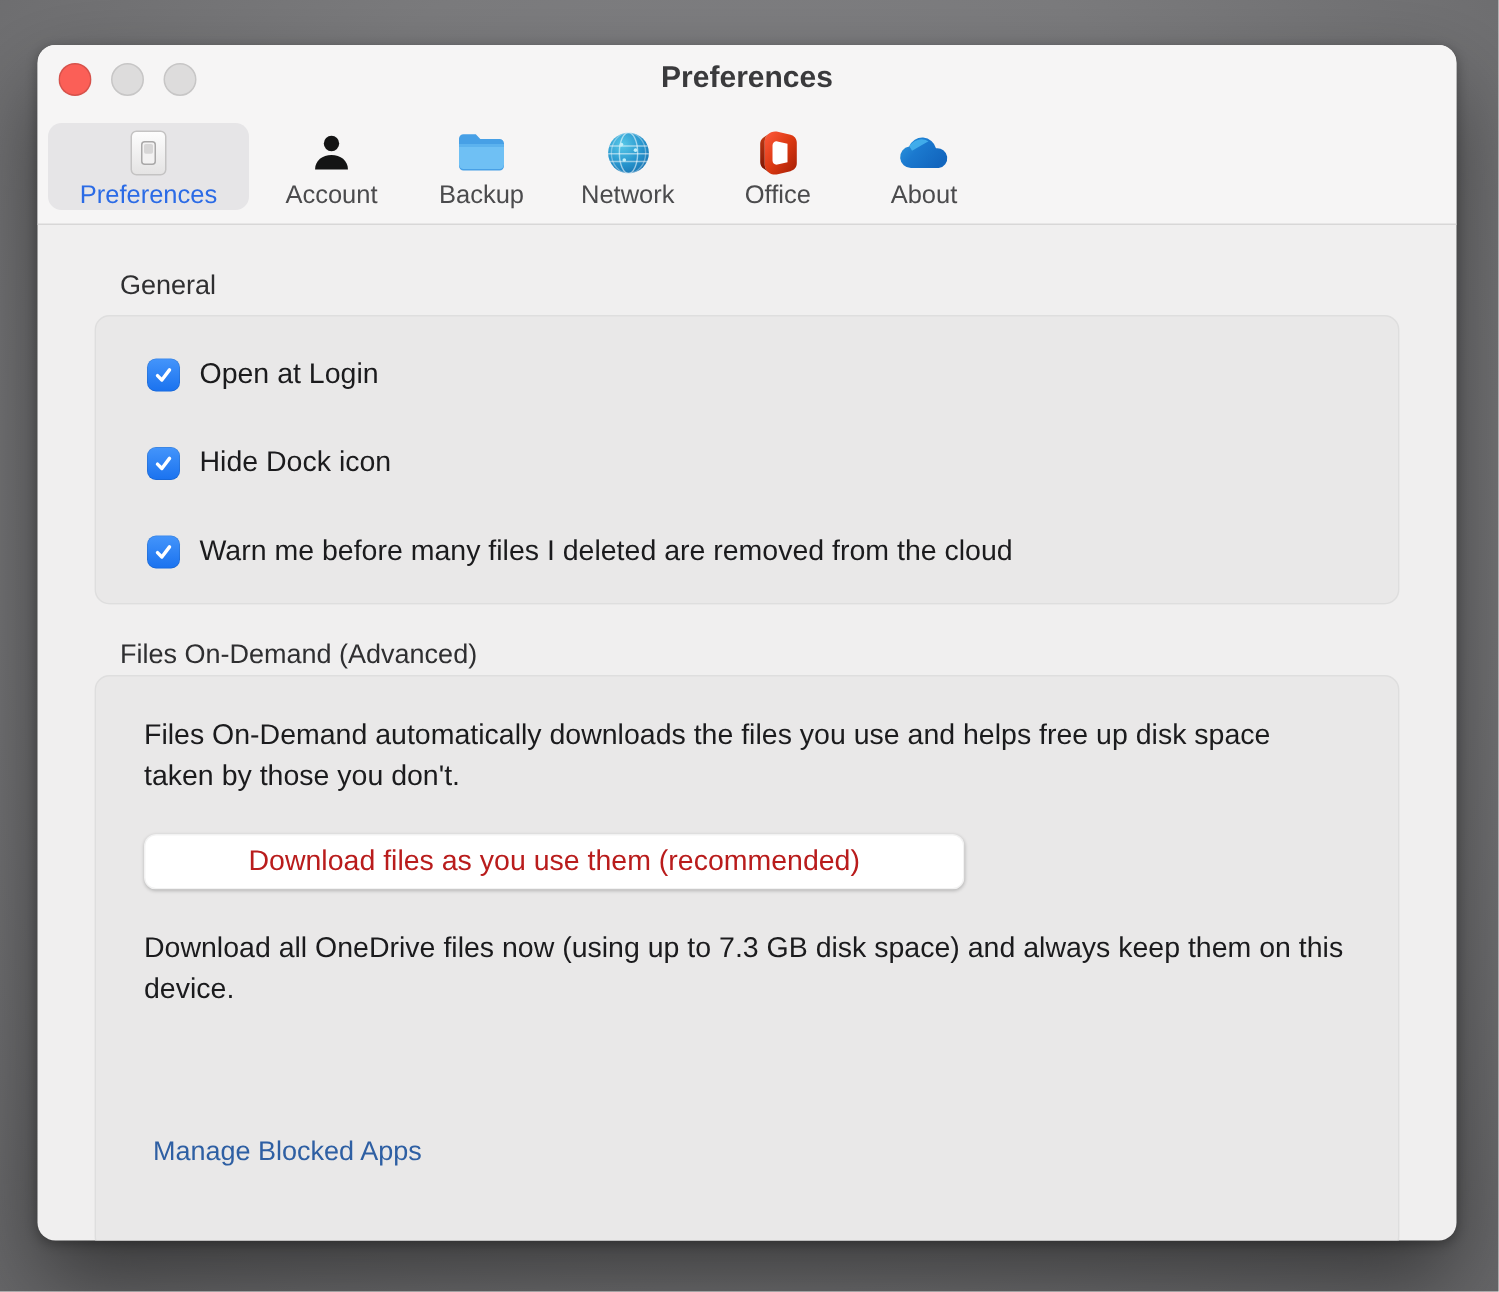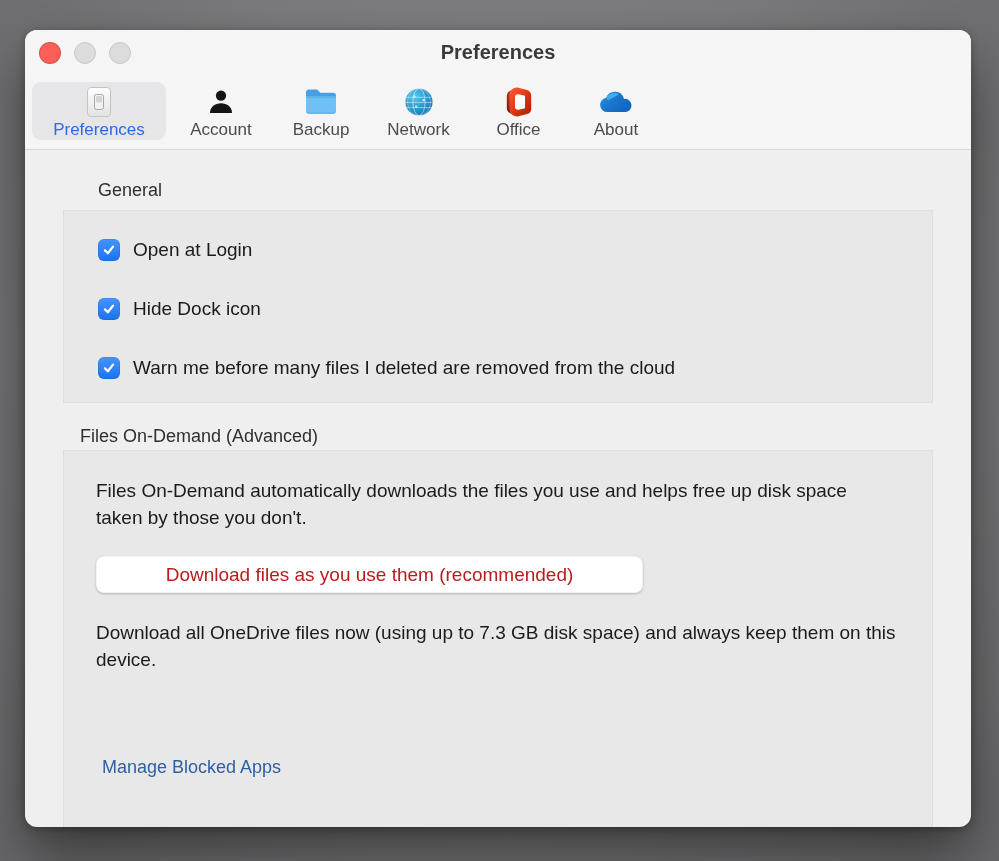--- a/index.html
+++ b/index.html
@@ -88,30 +88,30 @@
   .tab-office      { width: 95px; justify-content: flex-end;  }
   .tab-about       { width: 100px; }
 
   
   .section-heading {
     position: absolute;
     left: 55px;
     font-size: 18px;
     color: #2f2f31;
   }
-  .heading-general { top: 150px; margin-left: 18px; }
+  .heading-general { top: 150px; }
   .heading-fod     { top: 396px; }
 
   .card {
     position: absolute;
     left: 38px;
     width: 870px;
     background: #e9e8e8;
     border: 1px solid rgba(0,0,0,.045);
-    border-radius: 0;
+    border-radius: 10px;
   }
   .card-general { top: 180px; height: 193px; }
   .card-fod     { top: 420px; height: 384px; }
 
   
   .checkbox-row {
     position: absolute;
     left: 34px;
     height: 36px;
     display: flex;

